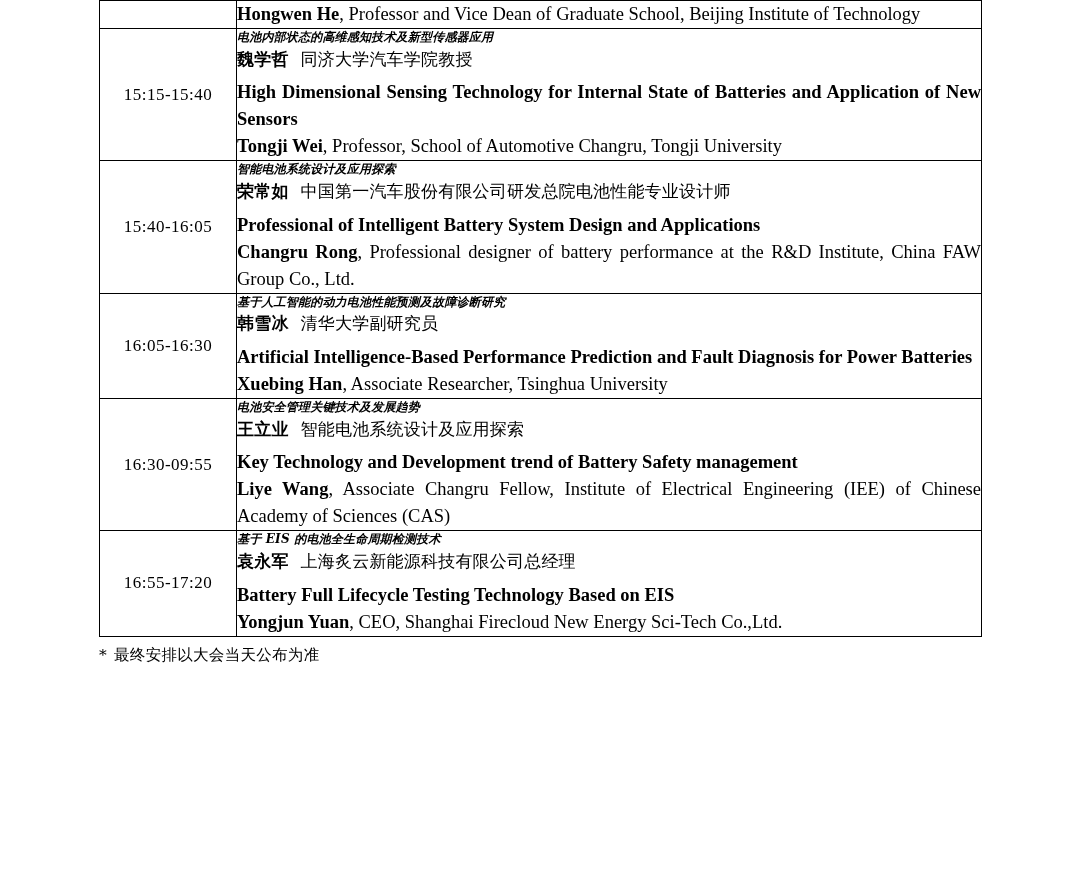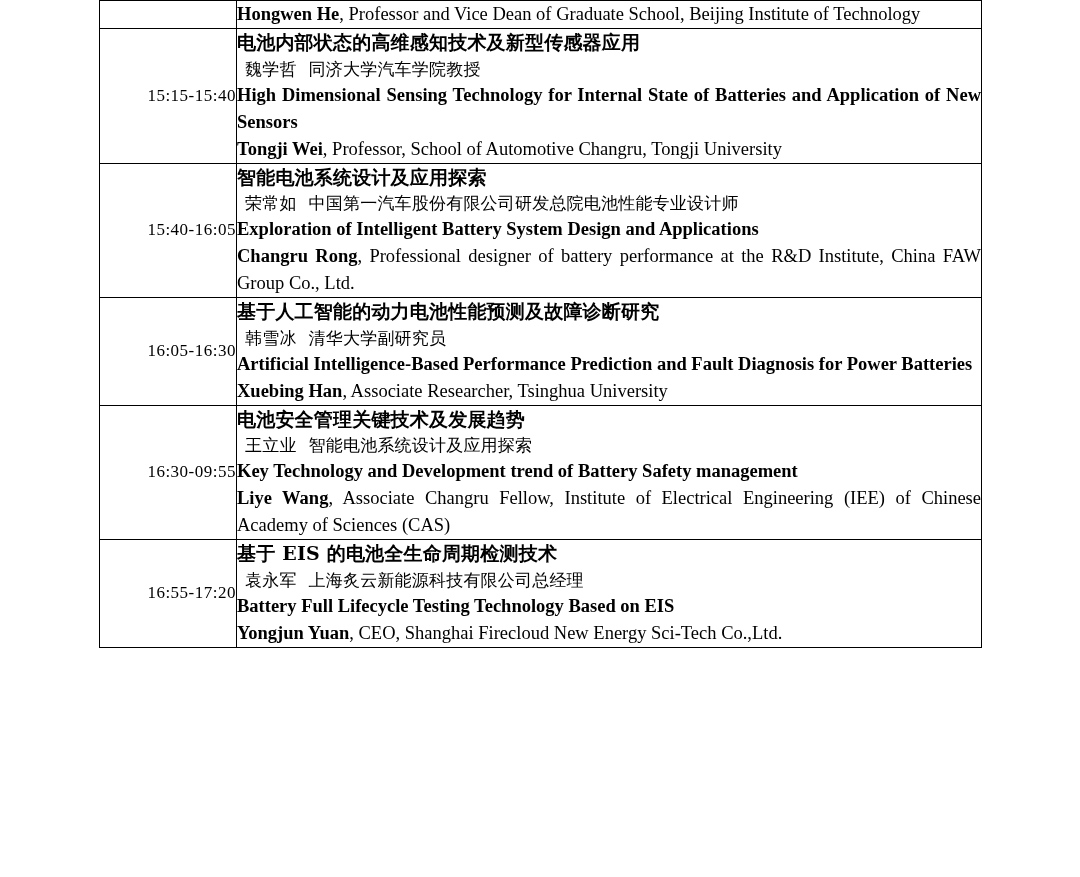--- a/index.html
+++ b/index.html
@@ -27,58 +27,59 @@
     margin-top: 0;
     width: 882px;
   }
   table.agenda td {
     border: 1px solid #000000;
     vertical-align: middle;
     padding: 0;
   }
   td.time-cell {
     width: 136px;
-    text-align: right;
+    text-align: center;
     font-family: "Liberation Serif", serif;
     font-size: 17px;
     letter-spacing: 0.5px;
     color: #000000;
   }
   td.content-cell {
     width: 744px;
     padding: 6px 10px 8px 12px;
     text-align: justify;
     text-justify: inter-word;
   }
   .line {
     line-height: 1.46;
     margin: 0;
   }
   .cn-title {
     font-family: "DejaVu Serif", serif;
     font-weight: bold;
-    font-size: 19px;
+    font-size: 12px;
     letter-spacing: 0.2px;
+    font-style: italic;
   }
   .cn-affil {
     font-family: "DejaVu Serif", serif;
     font-size: 17px;
     letter-spacing: 0.2px;
   }
   .cn-affil .nm {
-    font-weight: normal;
+    font-weight: bold;
     margin-right: 12px;
-    margin-left: 8px;
   }
   .en-title {
     font-family: "Liberation Serif", serif;
     font-weight: bold;
     font-size: 18.5px;
     text-align: justify;
     text-justify: inter-word;
+    margin-top: 8px;
   }
   .en-person {
     font-family: "Liberation Serif", serif;
     font-size: 18.5px;
     text-align: justify;
     text-justify: inter-word;
   }
   .en-person b {
     font-weight: bold;
   }
@@ -125,21 +126,21 @@
           <div class="line en-title just">High Dimensional Sensing Technology for Internal State of Batteries and Application of New Sensors</div>
           <div class="line en-person just"><b>Tongji Wei</b><span>, Professor, School of Automotive Changru, Tongji University</span></div>
         </td>
       </tr>
 
       <tr>
         <td class="time-cell">15:40-16:05</td>
         <td class="content-cell">
           <div class="line cn-title">智能电池系统设计及应用探索</div>
           <div class="line cn-affil"><span class="nm">荣常如</span><span>中国第一汽车股份有限公司研发总院电池性能专业设计师</span></div>
-          <div class="line en-title just">Exploration of Intelligent Battery System Design and Applications</div>
+          <div class="line en-title just">Professional of Intelligent Battery System Design and Applications</div>
           <div class="line en-person just"><b>Changru Rong</b><span>, Professional designer of battery performance at the R&amp;D Institute, China FAW Group Co., Ltd.</span></div>
         </td>
       </tr>
 
       <tr>
         <td class="time-cell">16:05-16:30</td>
         <td class="content-cell">
           <div class="line cn-title">基于人工智能的动力电池性能预测及故障诊断研究</div>
           <div class="line cn-affil"><span class="nm">韩雪冰</span><span>清华大学副研究员</span></div>
           <div class="line en-title just">Artificial Intelligence-Based Performance Prediction and Fault Diagnosis for Power Batteries</div>
@@ -163,14 +164,15 @@
           <div class="line cn-title">基于 EIS 的电池全生命周期检测技术</div>
           <div class="line cn-affil"><span class="nm">袁永军</span><span>上海炙云新能源科技有限公司总经理</span></div>
           <div class="line en-title just">Battery Full Lifecycle Testing Technology Based on EIS</div>
           <div class="line en-person just"><b>Yongjun Yuan</b><span>, CEO, Shanghai Firecloud New Energy Sci-Tech Co.,Ltd.</span></div>
         </td>
       </tr>
 
     </tbody>
   </table>
 
+  <div class="footnote"><span class="star">*</span><span>最终安排以大会当天公布为准</span></div>
 
 </div>
 
 </body></html>

